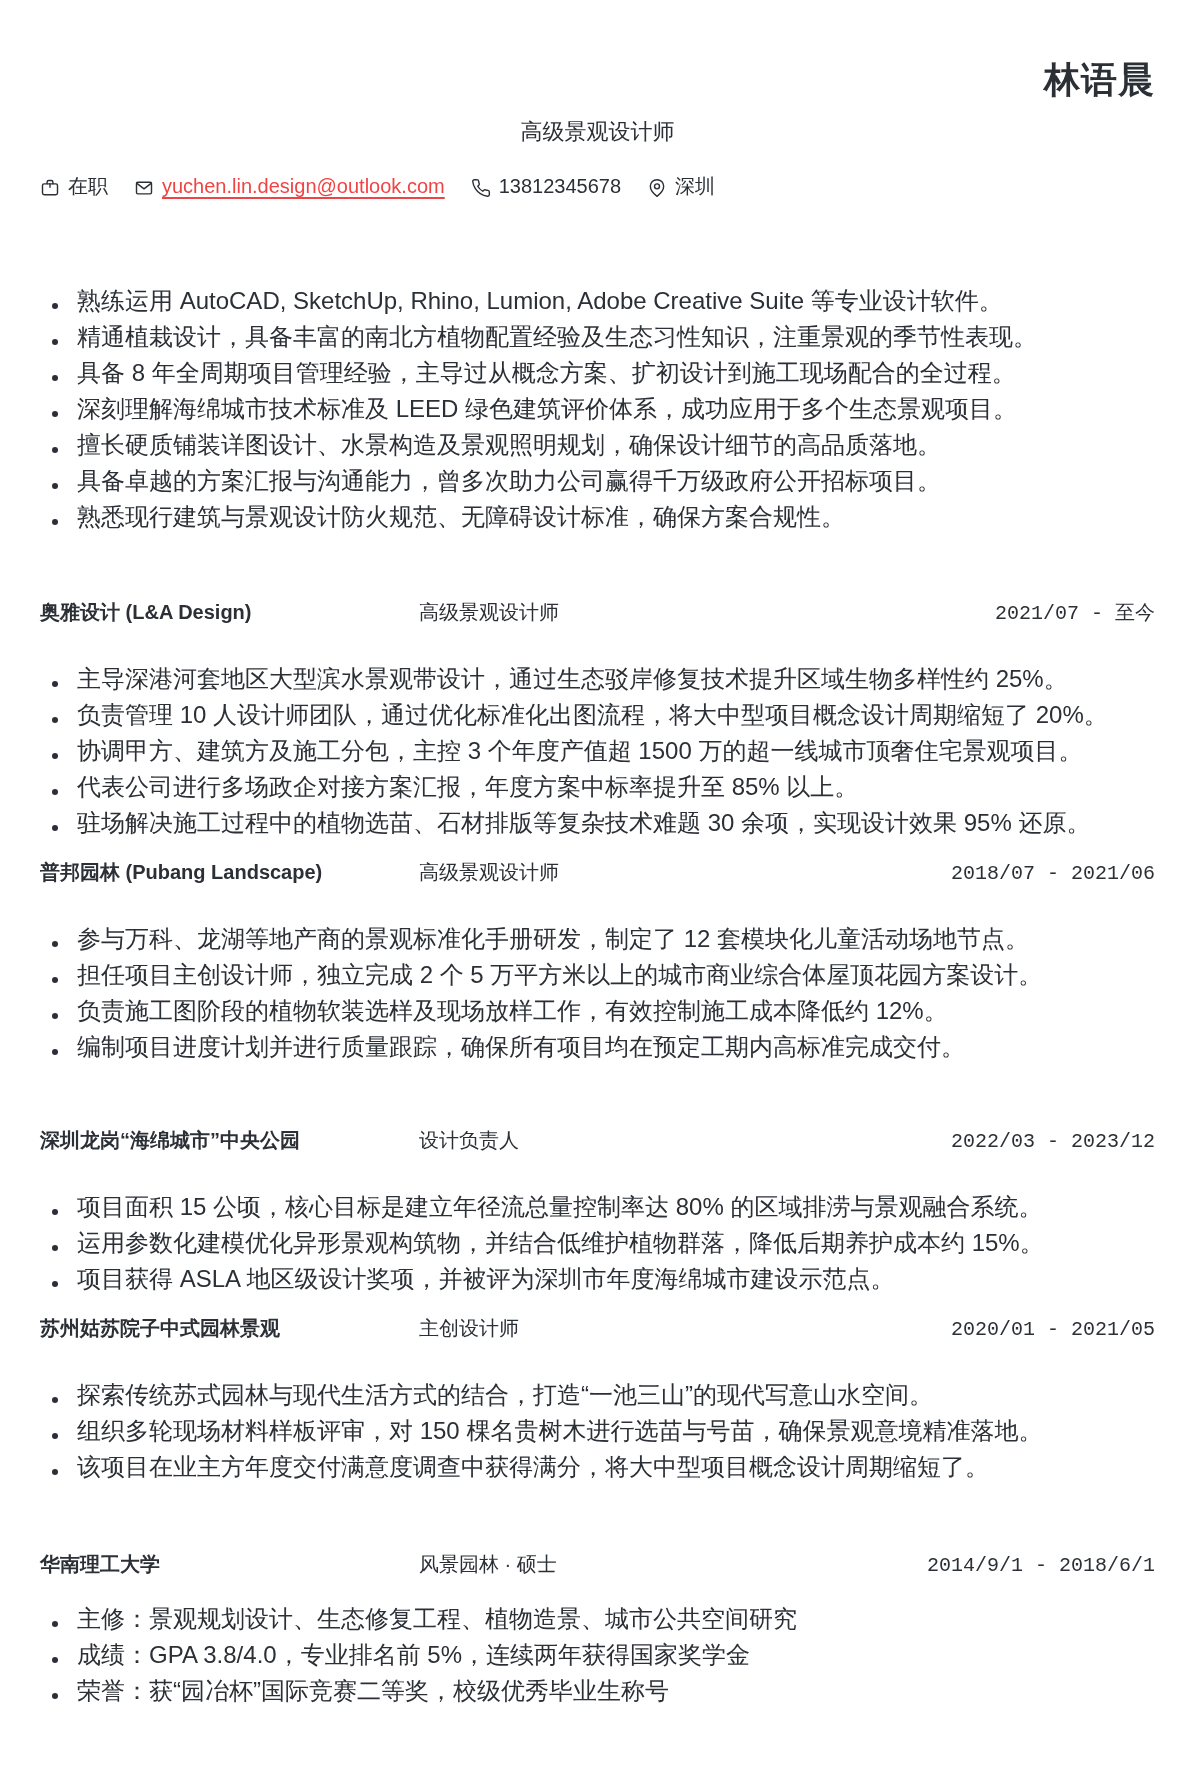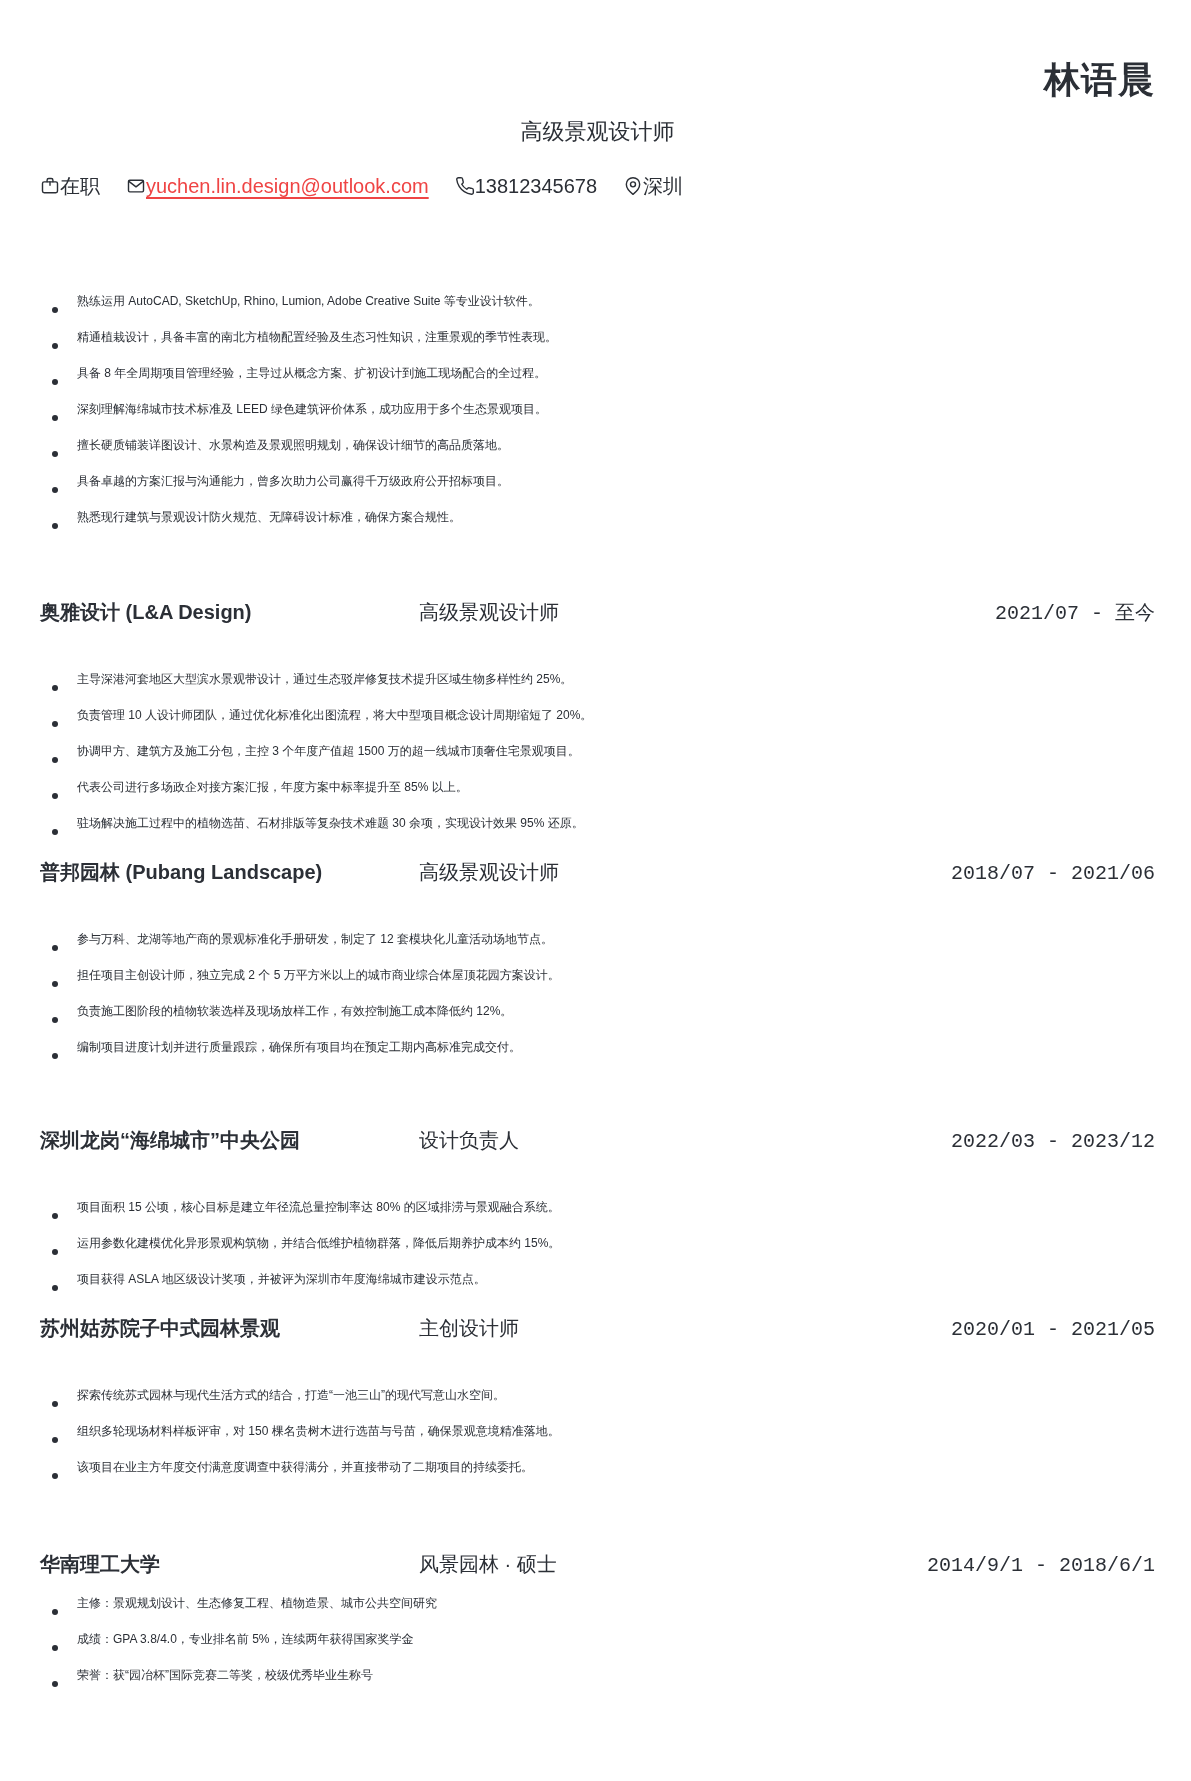--- a/index.html
+++ b/index.html
@@ -28,35 +28,35 @@
     margin-top: 14px;
   }
   .contact {
     margin-top: 28px;
     display: flex;
     align-items: center;
     gap: 26px;
     font-size: 20px;
     line-height: 24px;
   }
-  .contact-item { display: flex; align-items: center; white-space: nowrap; }
+  .contact-item { display: flex; align-items: flex-end; gap: 8px; white-space: nowrap; }
   .contact-item svg { display: block; }
   .email-link {
     color: #ef4444;
     text-decoration: underline;
     text-underline-offset: 4px;
     text-decoration-thickness: 1.5px;
   }
 
   
   ul.blist { list-style: none; margin: 0; padding: 0; }
   ul.blist li {
     display: flex;
-    align-items: flex-end;
-    font-size: 12px;
+    align-items: center;
+    font-size: 24px;
     line-height: 24px;
     margin-bottom: 12px;
   }
   .dot {
     flex: none;
     width: 6px; height: 6px;
     border-radius: 50%;
     background: #2b2f36;
     margin: 9px 19px 0 12px;
   }
@@ -74,21 +74,21 @@
     align-items: baseline;
     font-size: 20px;
     line-height: 26px;
   }
   .entry-header .org  { font-weight: 700; }
   .entry-header .role { font-weight: 400; }
   .entry-header .period { text-align: center; white-space: nowrap; font-family: Liberation Mono, monospace; }
 
   .entry ul.blist { margin-top: 40px; }
   .entry + .entry { margin-top: 24px; }
-  .section-education .entry ul.blist { margin-top: 12px; }
+  .section-education .entry ul.blist { margin-top: 28px; }
 </style>
 </head>
 <body>
 
 <div class="name">林语晨</div>
 <div class="subtitle">高级景观设计师</div>
 
 <div class="contact">
   <div class="contact-item">
     <span>
@@ -255,21 +255,21 @@
       <li>
           <span class="dot"></span>
           <span>探索传统苏式园林与现代生活方式的结合，打造“一池三山”的现代写意山水空间。</span>
         </li>
       <li>
           <span class="dot"></span>
           <span>组织多轮现场材料样板评审，对 150 棵名贵树木进行选苗与号苗，确保景观意境精准落地。</span>
         </li>
       <li>
           <span class="dot"></span>
-          <span>该项目在业主方年度交付满意度调查中获得满分，并直接带动了二期项目的持续委托。</span>
+          <span>该项目在业主方年度交付满意度调查中获得满分，将大中型项目概念设计周期缩短了。</span>
         </li>
     </ul>
   </div>
 
 </div>
 
 <div class="section-education">
 
   <div class="entry">
     <div class="entry-header">

